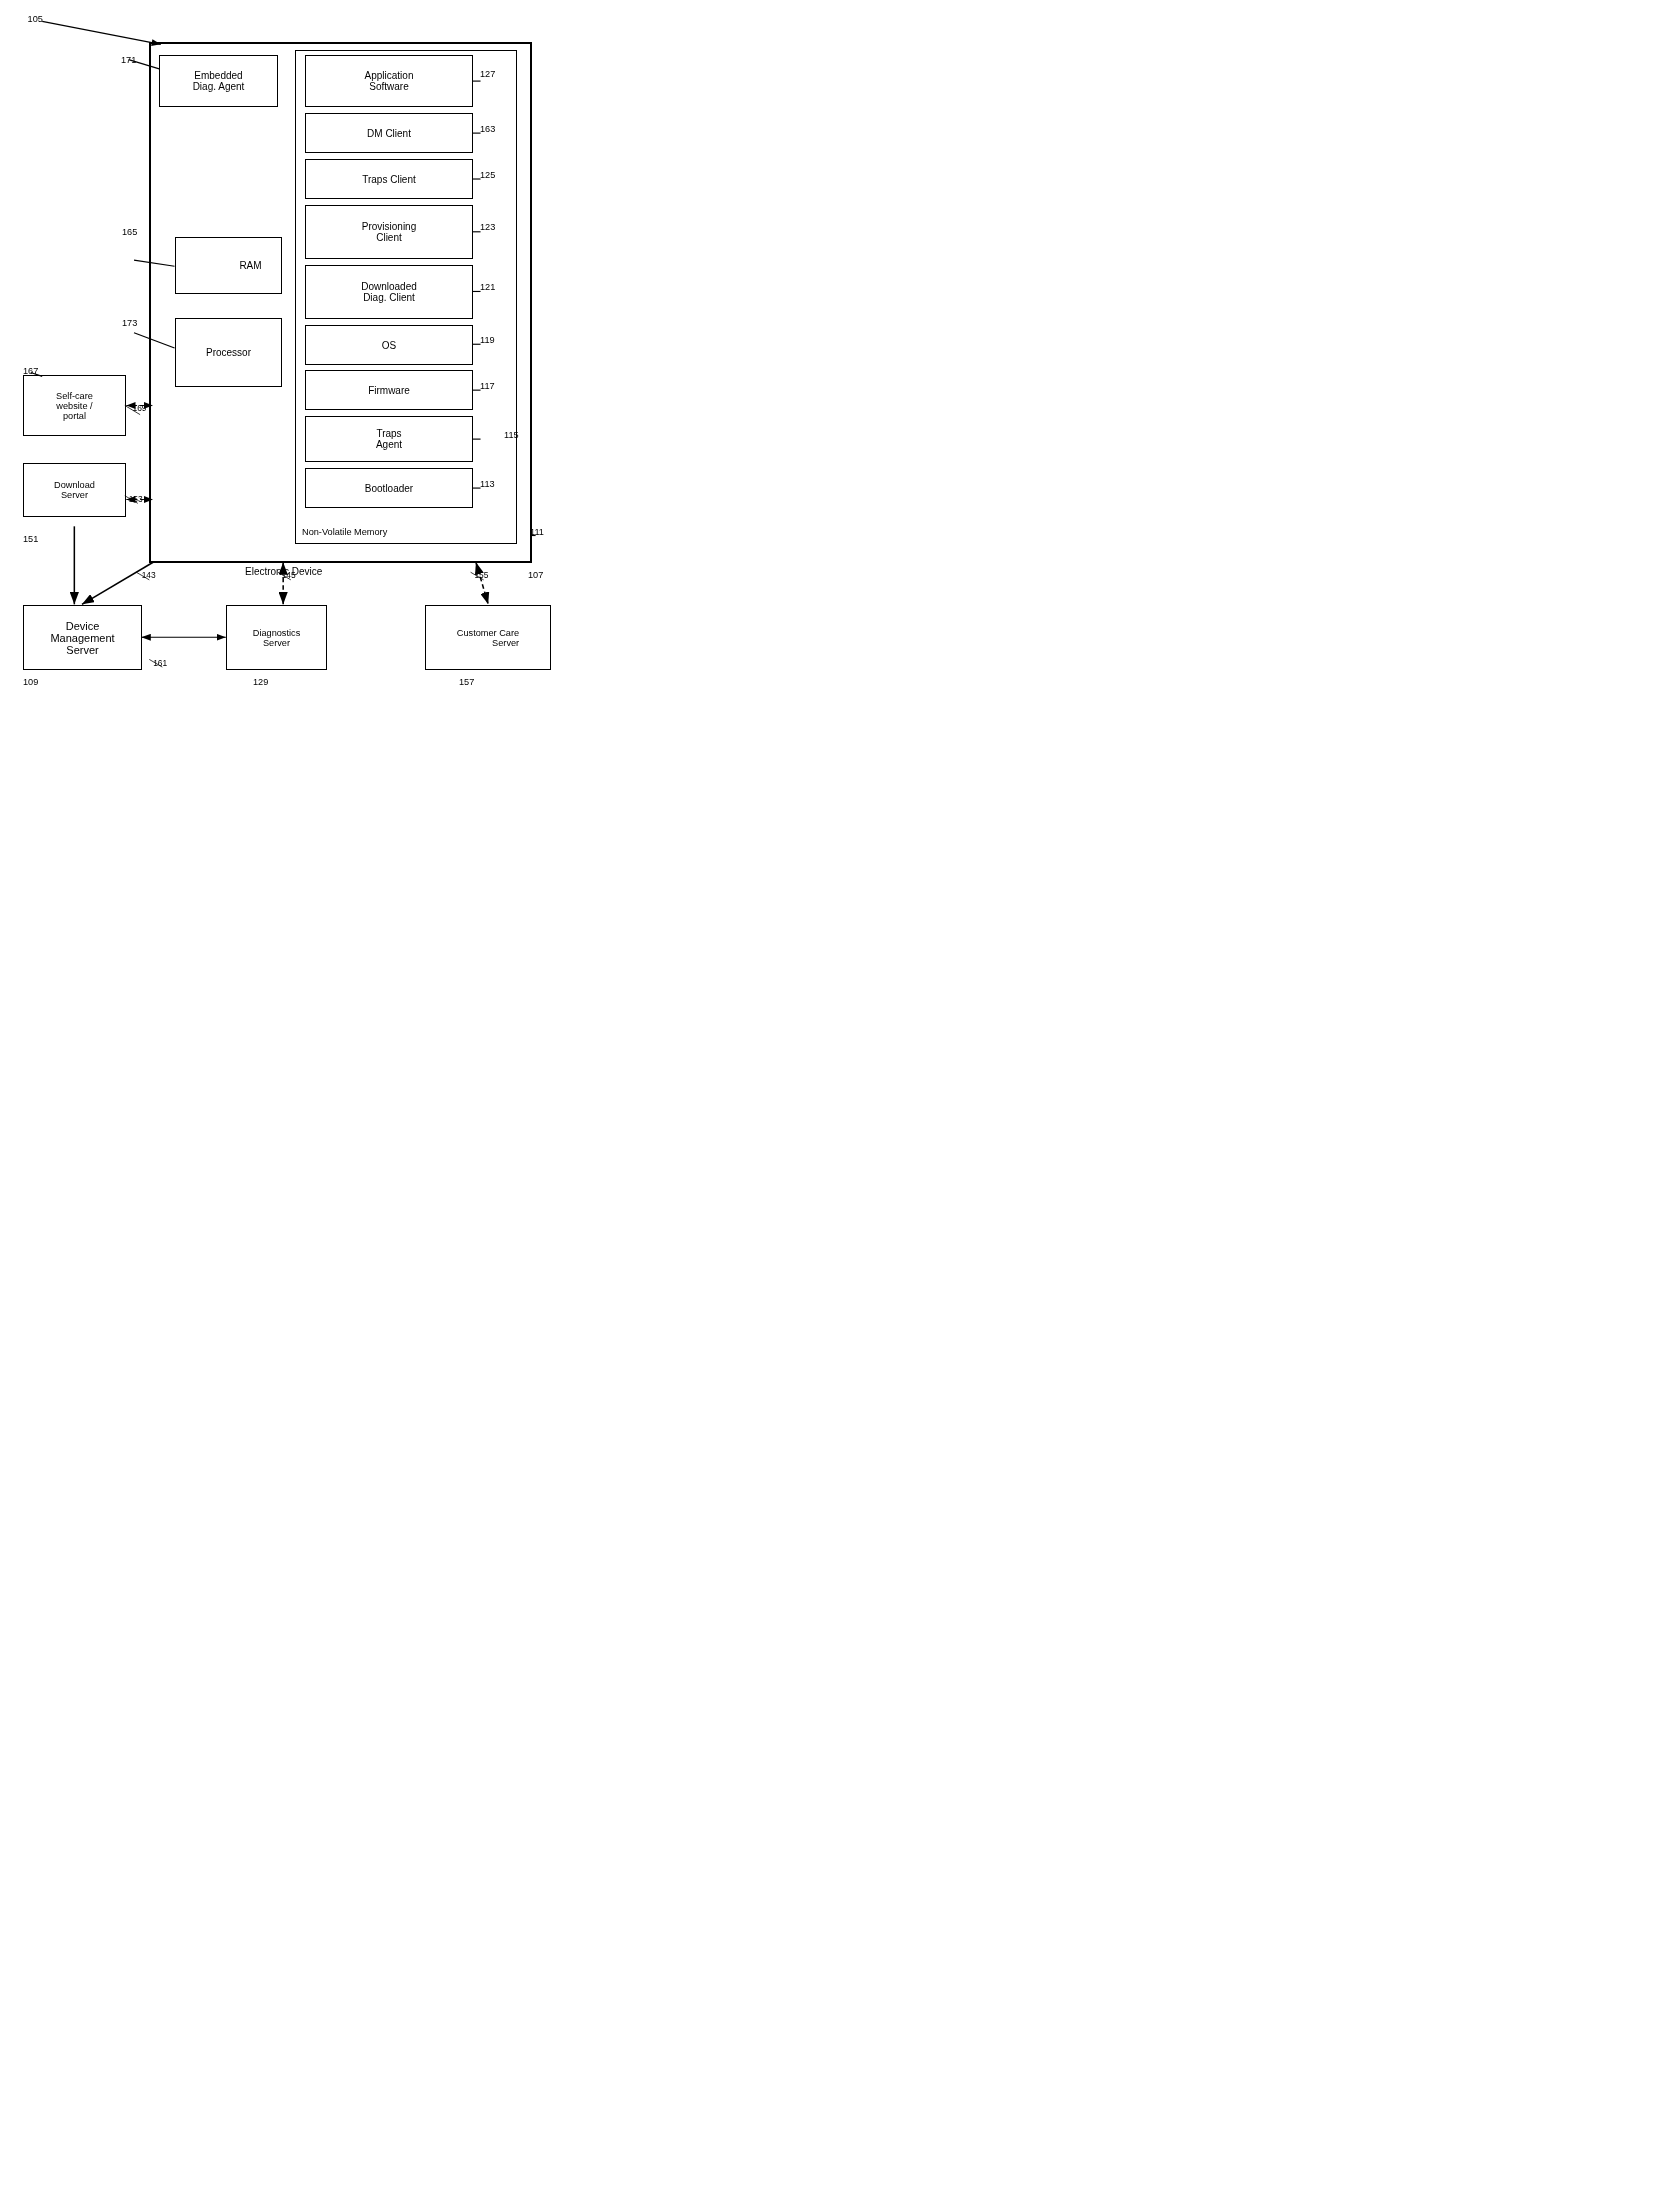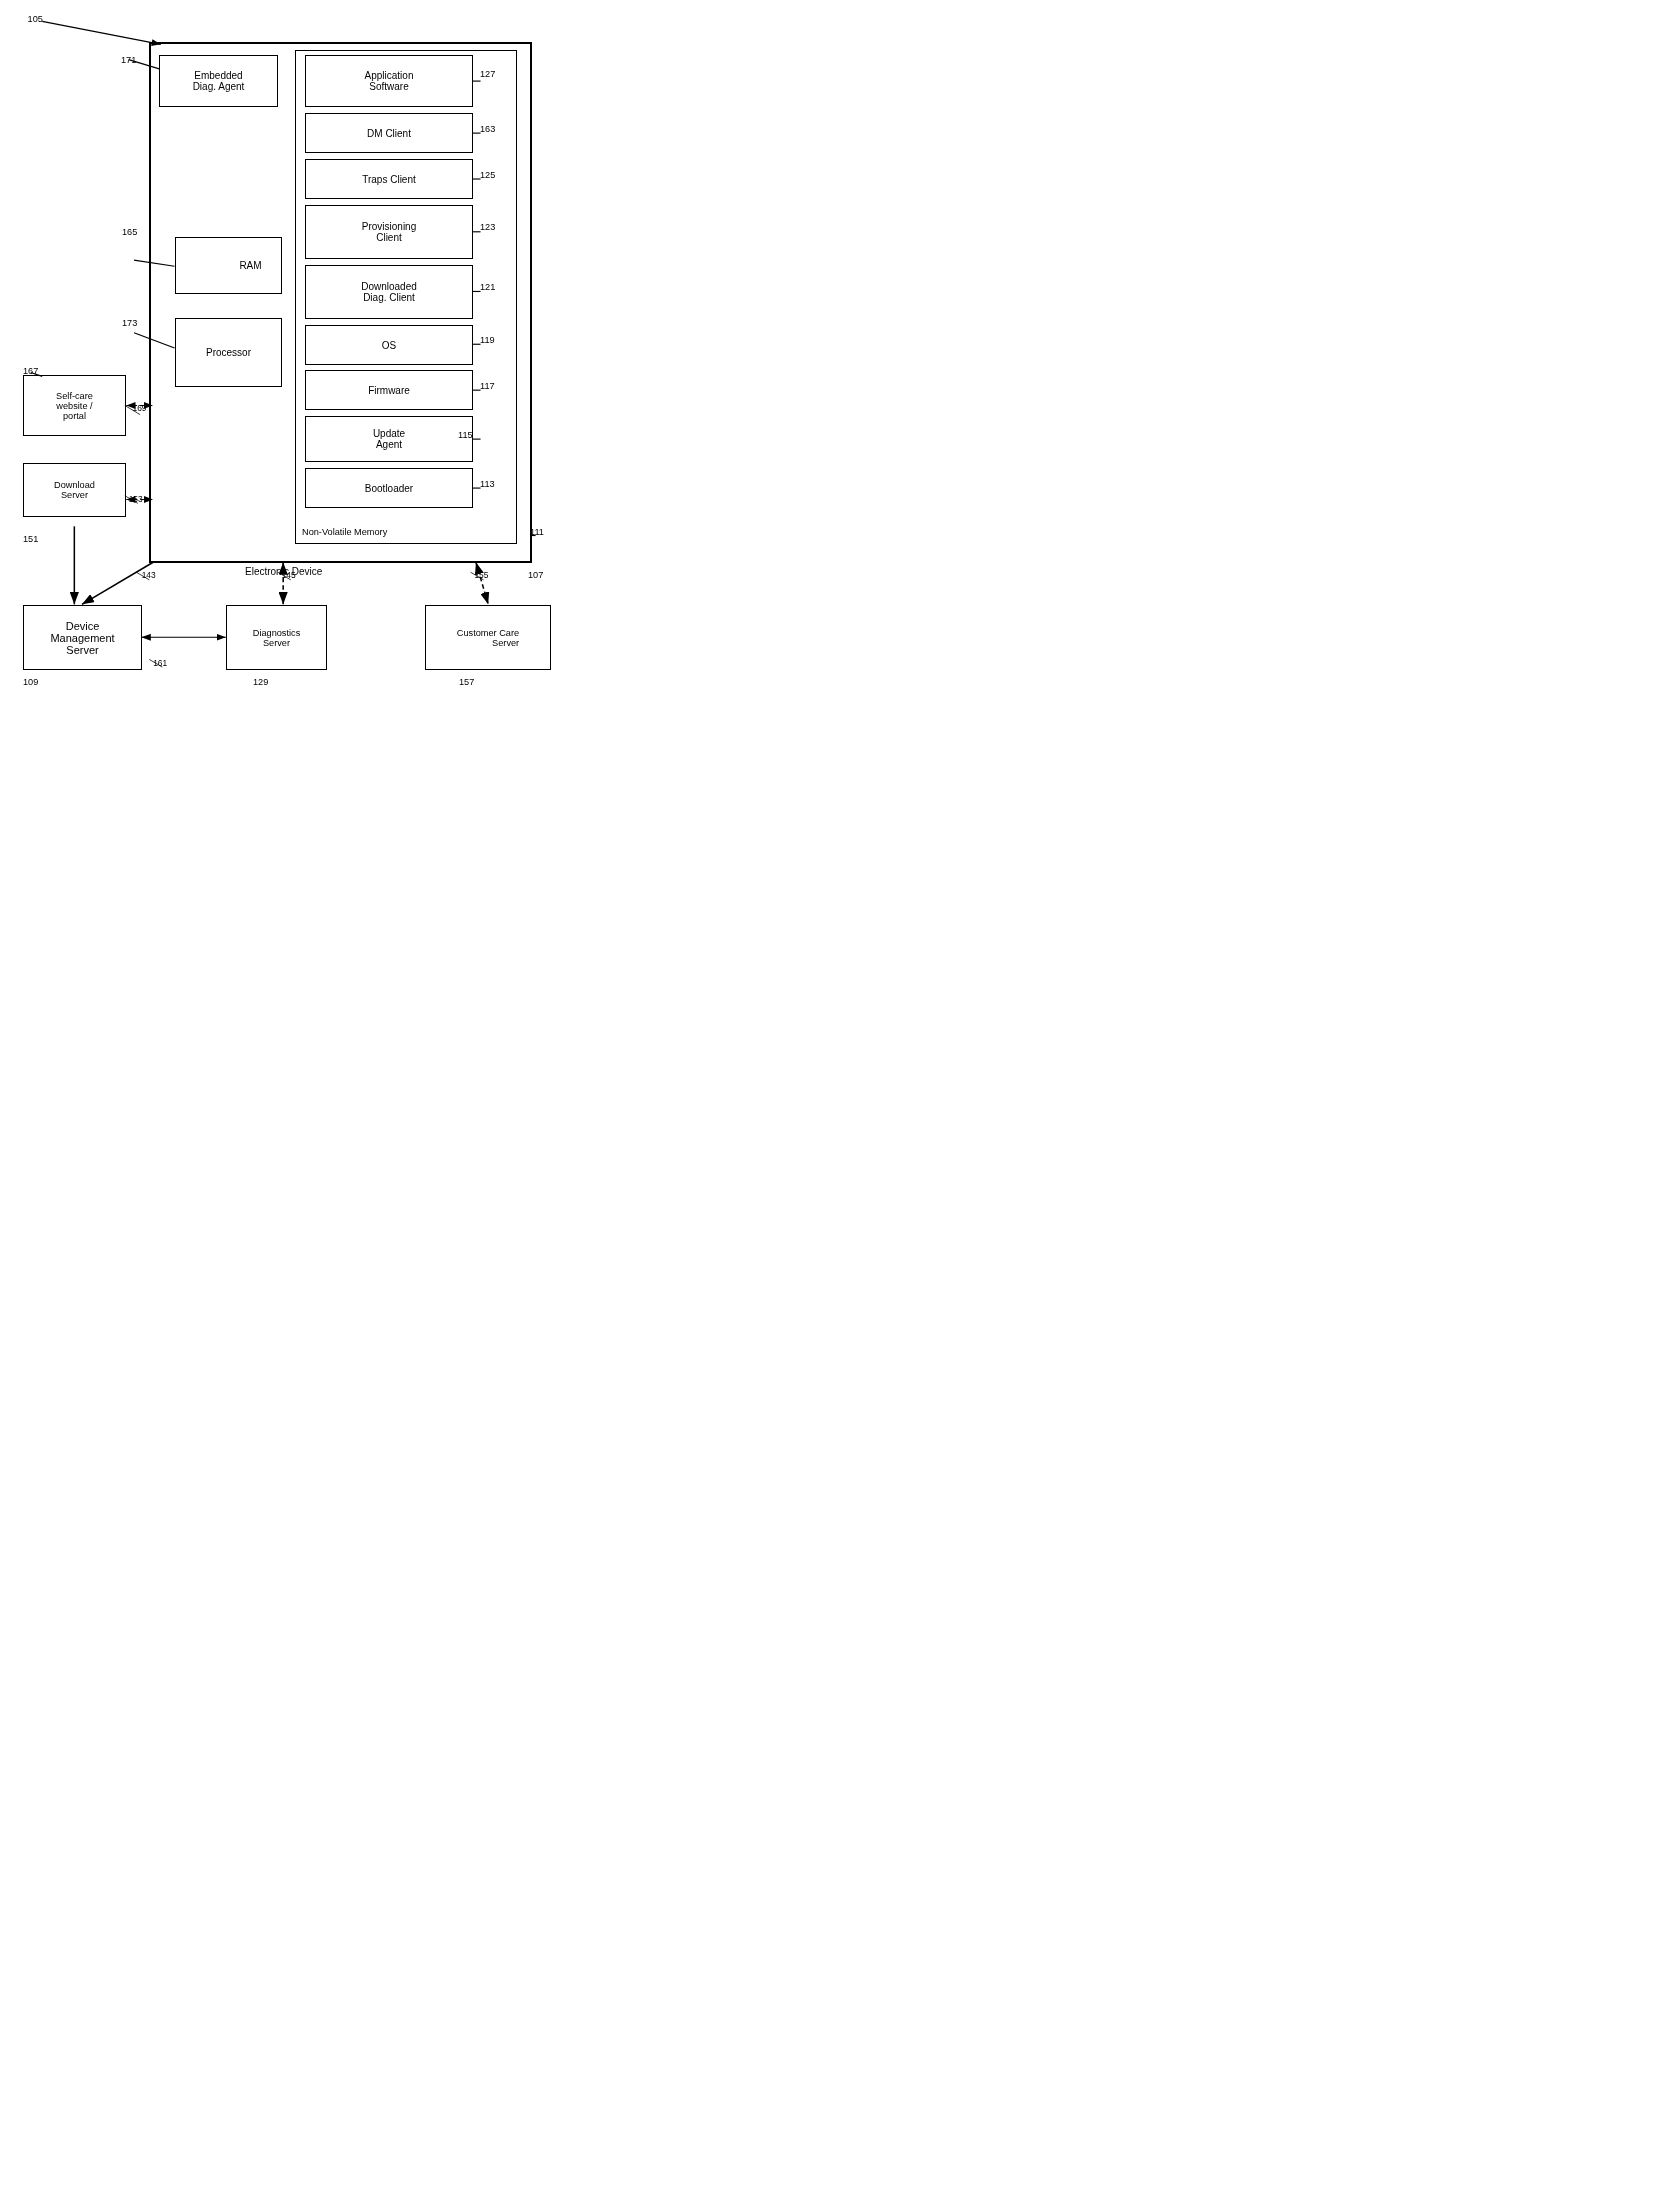--- a/index.html
+++ b/index.html
@@ -102,24 +102,24 @@
     <span>OS</span>
   </div>
   <span class="ref-num" style="left:480px;top:335px;">119</span>
 
   <div class="box" style="left:305px;top:370px;width:168px;height:40px;">
     <span>Firmware</span>
   </div>
   <span class="ref-num" style="left:480px;top:381px;">117</span>
 
   <div class="box" style="left:305px;top:416px;width:168px;height:46px;">
-    <span style="white-space:pre-line;text-align:center;">Update
+    <span style="white-space:pre-line;text-align:center;">Traps
 Agent</span>
   </div>
-  <span class="ref-num" style="left:458px;top:430px;">115</span>
+  <span class="ref-num" style="left:504px;top:430px;">115</span>
 
   <div class="box" style="left:305px;top:468px;width:168px;height:40px;">
     <span>Bootloader</span>
   </div>
   <span class="ref-num" style="left:480px;top:479px;">113</span>
 
   <div class="box" style="left:159px;top:55px;width:119px;height:52px;">
     <span style="white-space:pre-line;text-align:center;">Embedded
 Diag. Agent</span>
   </div>

